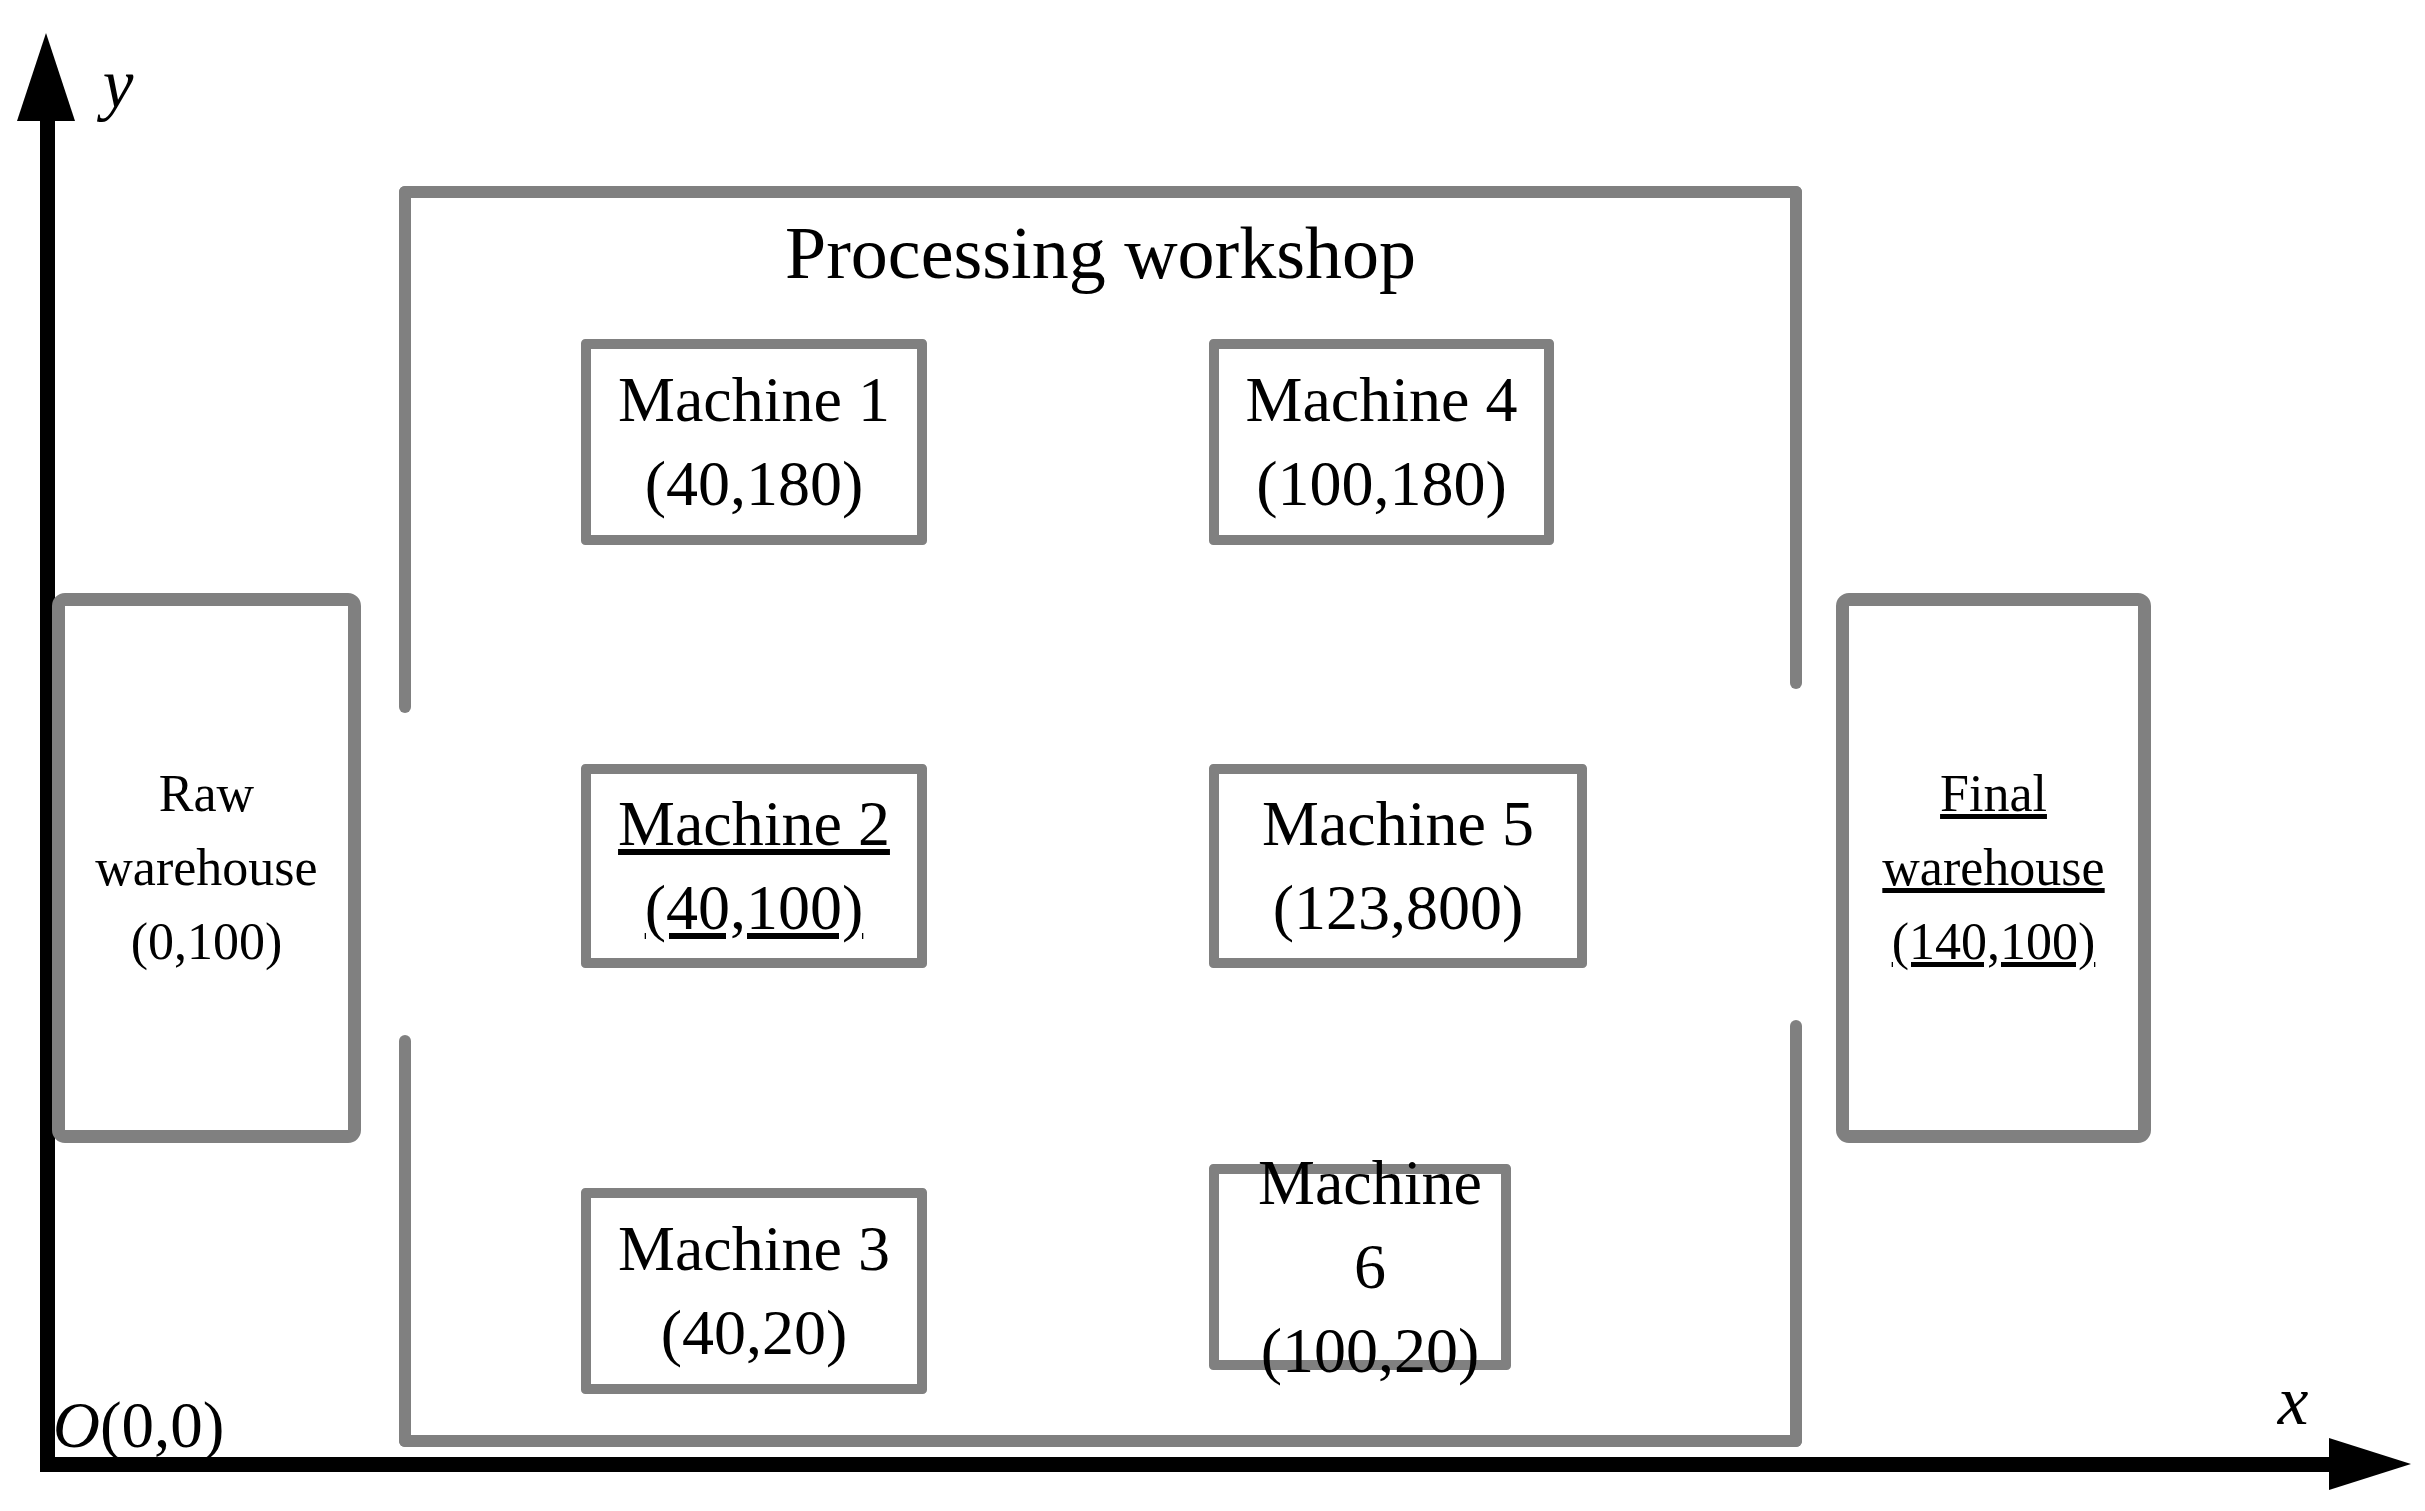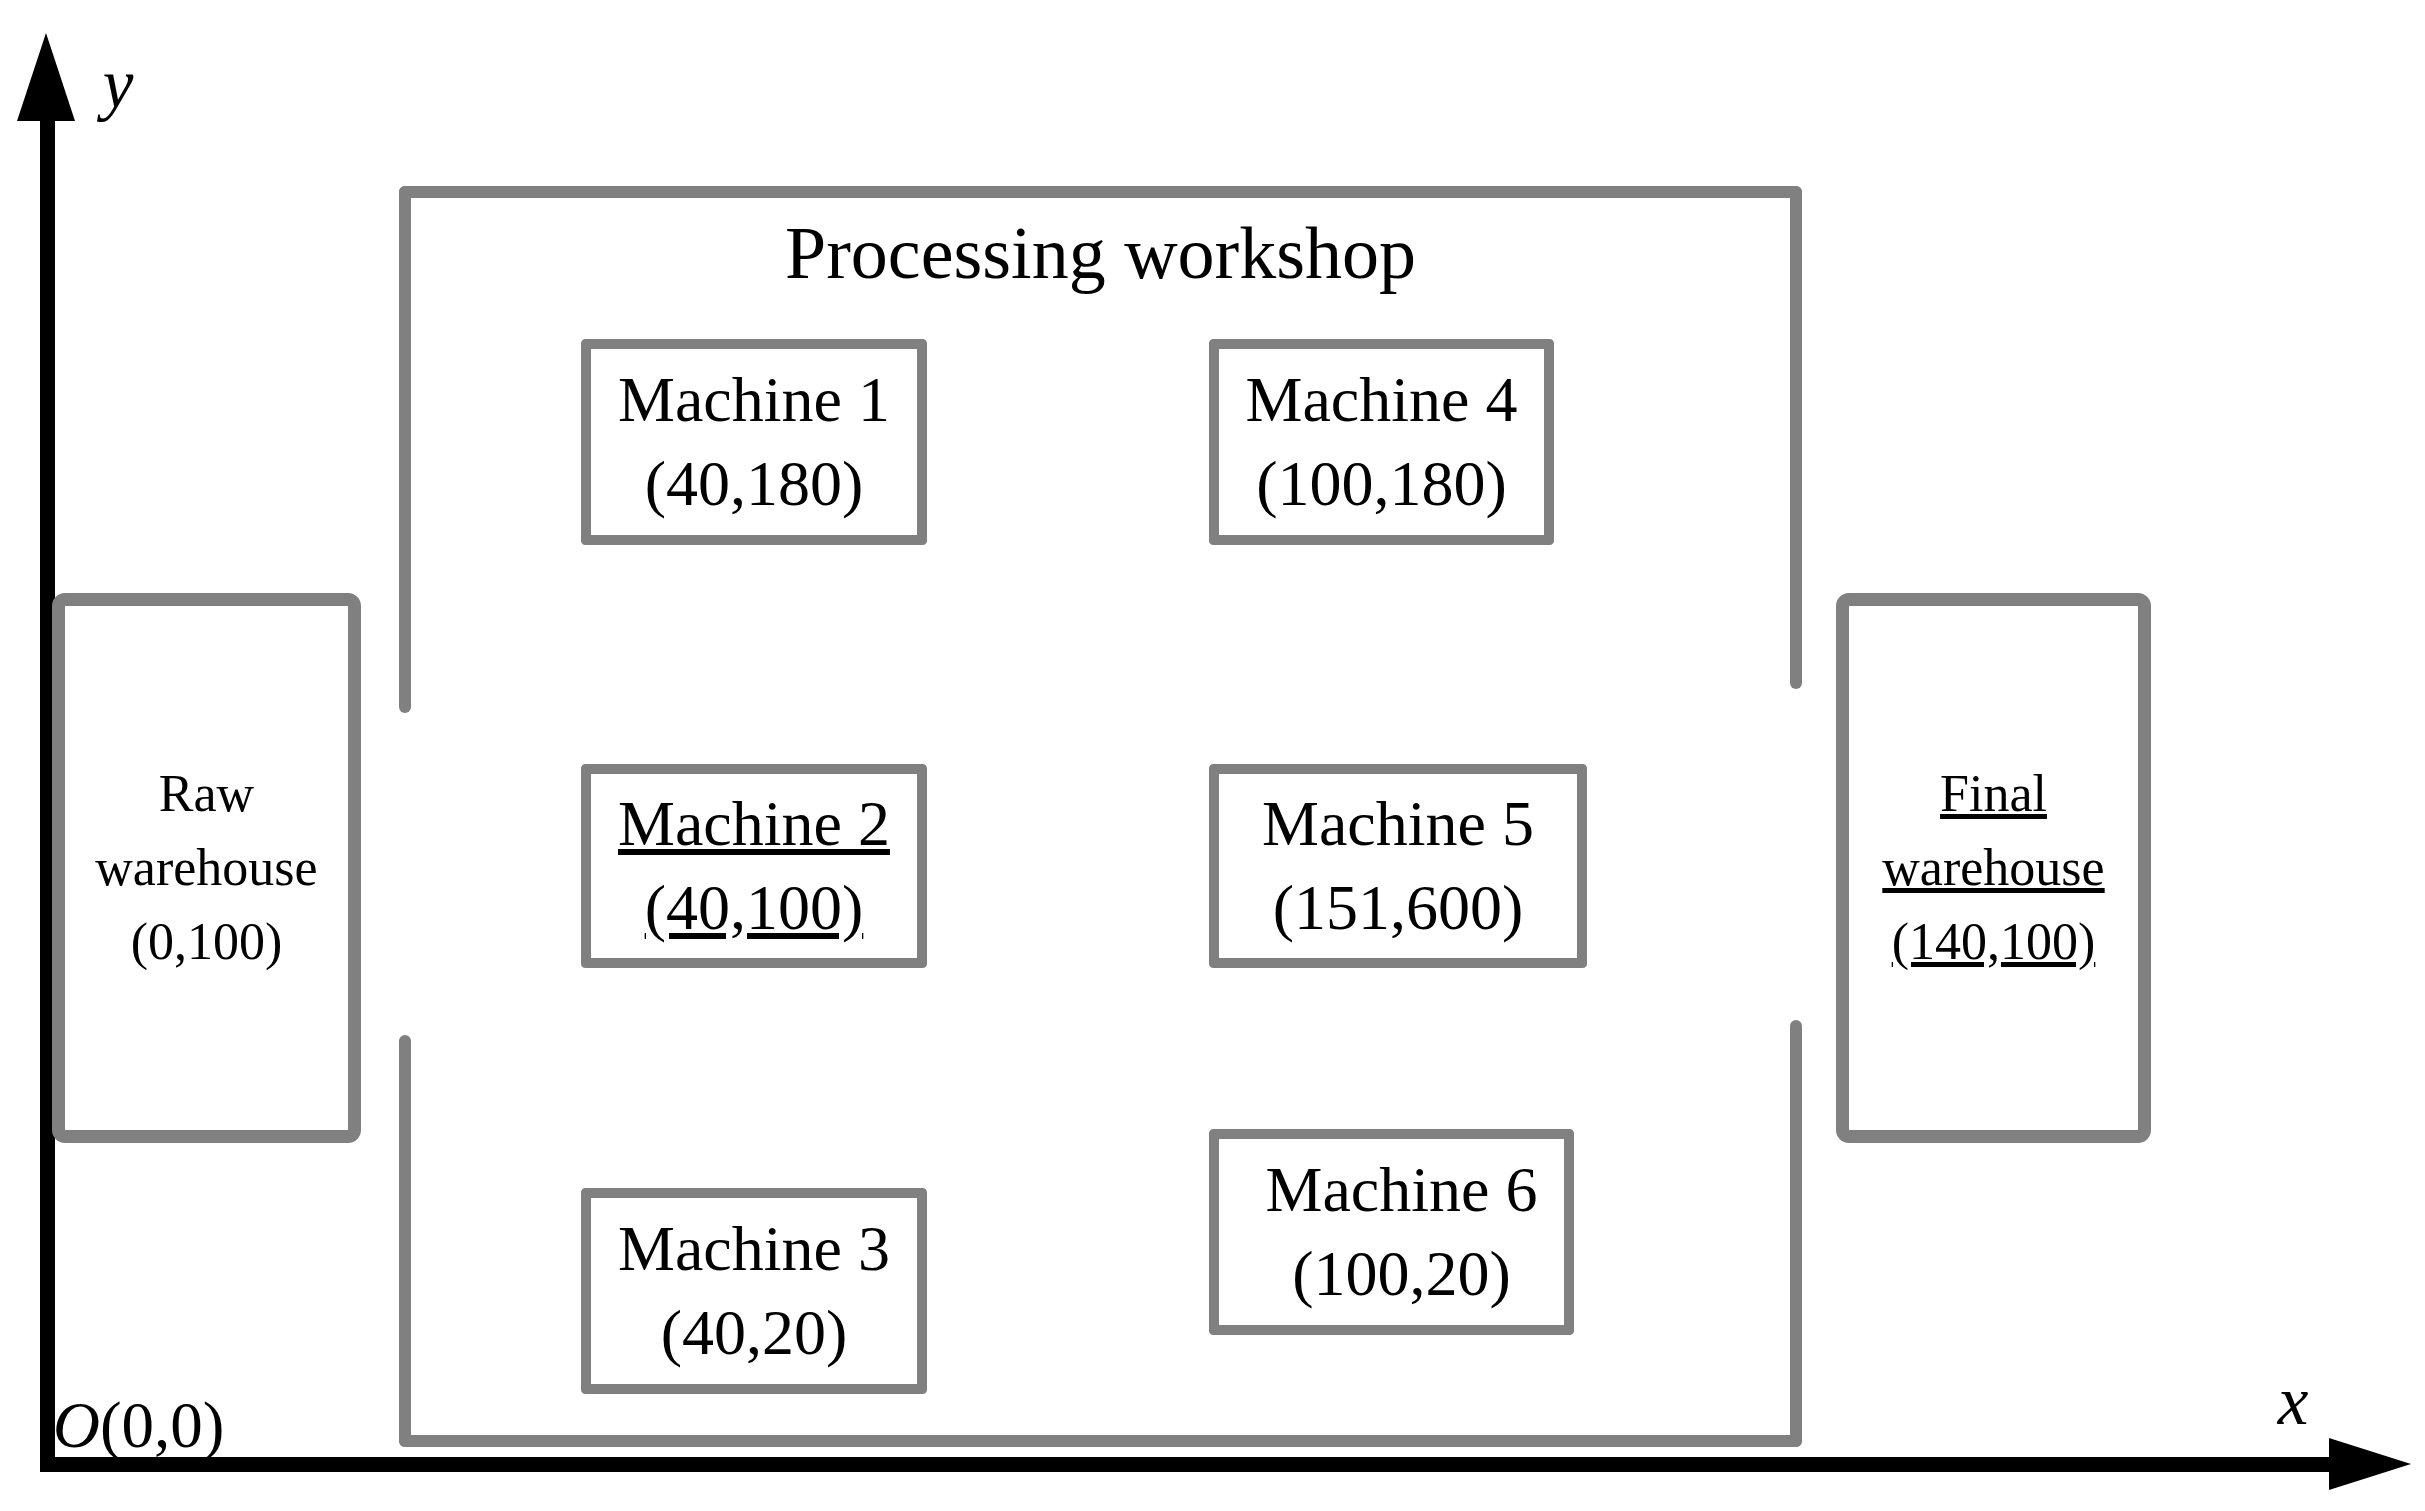--- a/index.html
+++ b/index.html
@@ -135,21 +135,21 @@
     <div>Machine 3</div>
     <div>(40,20)</div>
   </div>
 
   <div class="box machine" style="left:1209px;top:339px;width:345px;height:206px;">
     <div>Machine 4</div>
     <div>(100,180)</div>
   </div>
   <div class="box machine" style="left:1209px;top:764px;width:378px;height:204px;">
     <div>Machine 5</div>
-    <div>(151,600)</div>
+    <div>(123,800)</div>
   </div>
-  <div class="box machine" style="left:1209px;top:1129px;width:365px;height:206px;padding-left:20px;">
+  <div class="box machine" style="left:1209px;top:1164px;width:302px;height:206px;padding-left:20px;">
     <div>Machine 6</div>
     <div>(100,20)</div>
   </div>
 
 </div>
 
 
 </body></html>

